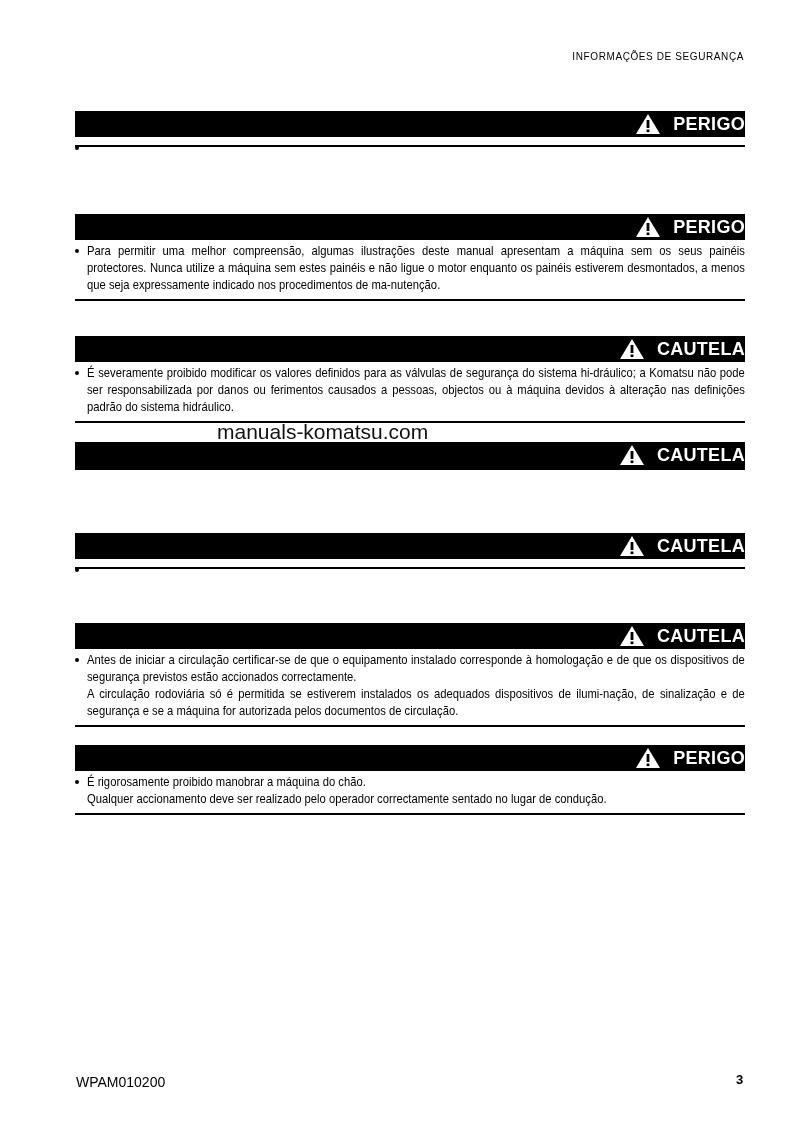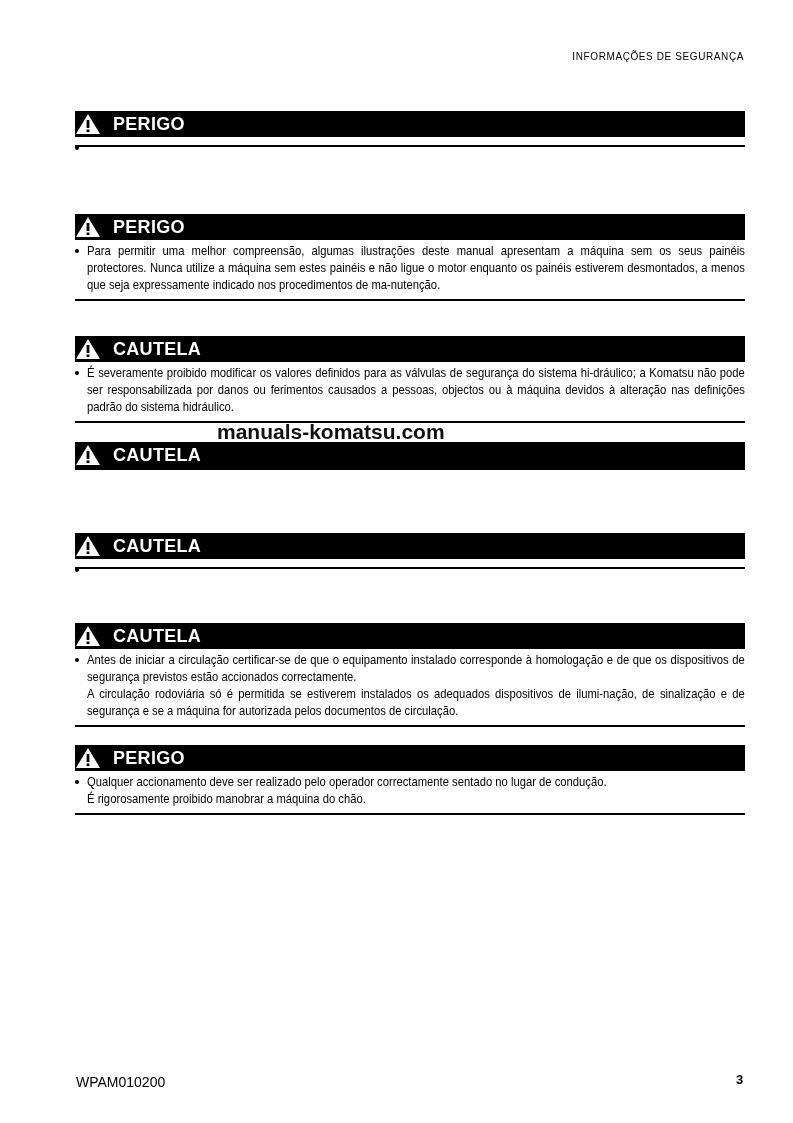--- a/index.html
+++ b/index.html
@@ -1,26 +1,26 @@
 <!DOCTYPE html>
 <html><head>
   <meta charset="utf-8">
   <style>
     html, body { margin: 0; padding: 0; background: #ffffff; }
     body { width: 793px; height: 1123px; position: relative; overflow: hidden; font-family: "Liberation Sans", "DejaVu Sans", sans-serif; color: #000; }
     .header { position: absolute; top: 51px; right: 49px; font-size: 10px; letter-spacing: 0.6px; }
     .block { position: absolute; left: 75px; width: 670px; }
-    .banner { height: 26px; background: #000; color: #fff; display: flex; align-items: center; justify-content: flex-start; }
+    .banner { height: 26px; background: #000; color: #fff; display: flex; align-items: center; justify-content: flex-end; }
     .banner .tri { width: 26px; height: 22px; margin-right: 12px; }
     .banner .lbl { font-weight: bold; font-size: 18px; letter-spacing: 0.3px; }
     .body { position: relative; padding: 3px 0 5px 12px; font-size: 12.1px; line-height: 17px; text-align: justify; font-family: "Liberation Sans Narrow", "Liberation Sans", sans-serif; font-stretch: condensed; }
     .body p { margin: 0; }
     .bullet { position: absolute; left: 0; top: 9px; width: 4px; height: 4px; border-radius: 50%; background: #000; }
     .rule { height: 2px; background: #000; }
-    .watermark { position: absolute; left: 217px; top: 420px; font-size: 21px; letter-spacing: 0; color: #111; font-weight: bold; }
+    .watermark { position: absolute; left: 217px; top: 420px; font-size: 21px; letter-spacing: 0; color: #111; }
     .footer-code { position: absolute; left: 76px; top: 1074px; font-size: 14px; }
     .footer-page { position: absolute; left: 736px; top: 1072px; font-size: 13px; font-weight: bold; }
     .txt { display: block; transform: scaleX(0.93); transform-origin: left; width: 107.5%; }
   </style>
 </head>
 <body>
 
 <div class="header">INFORMAÇÕES DE SEGURANÇA</div>
 
 <div class="watermark">manuals-komatsu.com</div>
@@ -129,23 +129,23 @@
     <svg class="tri" viewBox="0 0 26 22">
         <polygon points="13,1 25,21 1,21" fill="#fff"></polygon>
         <rect x="11.6" y="7" width="2.8" height="8" fill="#000"></rect>
         <rect x="11.6" y="16.5" width="2.8" height="2.6" fill="#000"></rect>
       </svg>
     <span class="lbl">PERIGO</span>
   </div>
   <div class="body">
     <span class="bullet"></span>
     <p>
-        <span class="txt">Qualquer accionamento deve ser realizado pelo operador correctamente sentado no lugar de condução.</span>
+        <span class="txt">É rigorosamente proibido manobrar a máquina do chão.</span>
       </p>
     <p>
-        <span class="txt">É rigorosamente proibido manobrar a máquina do chão.</span>
+        <span class="txt">Qualquer accionamento deve ser realizado pelo operador correctamente sentado no lugar de condução.</span>
       </p>
   </div>
   <div class="rule"></div>
 </div>
 
 <div class="footer-code">WPAM010200</div>
 <div class="footer-page">3</div>
 
 </body></html>

